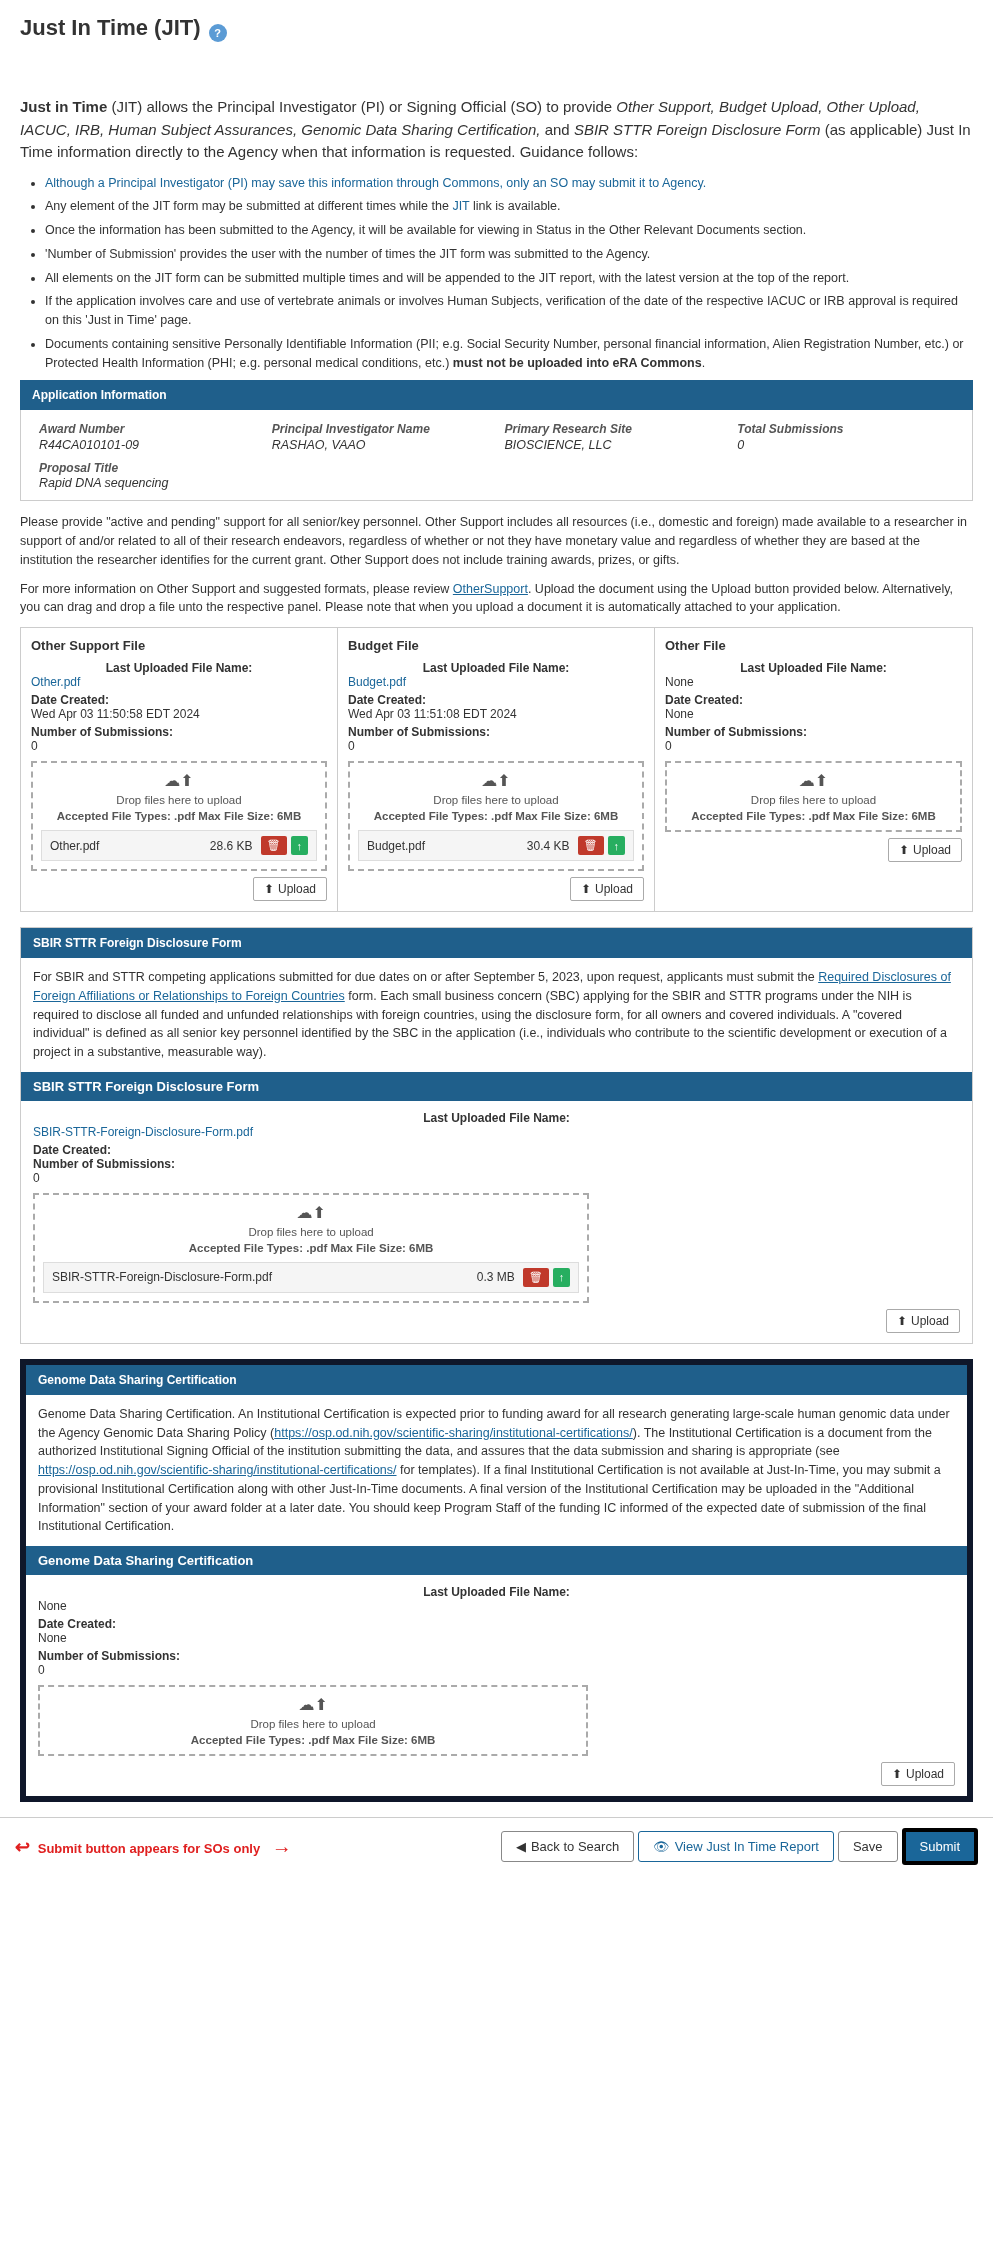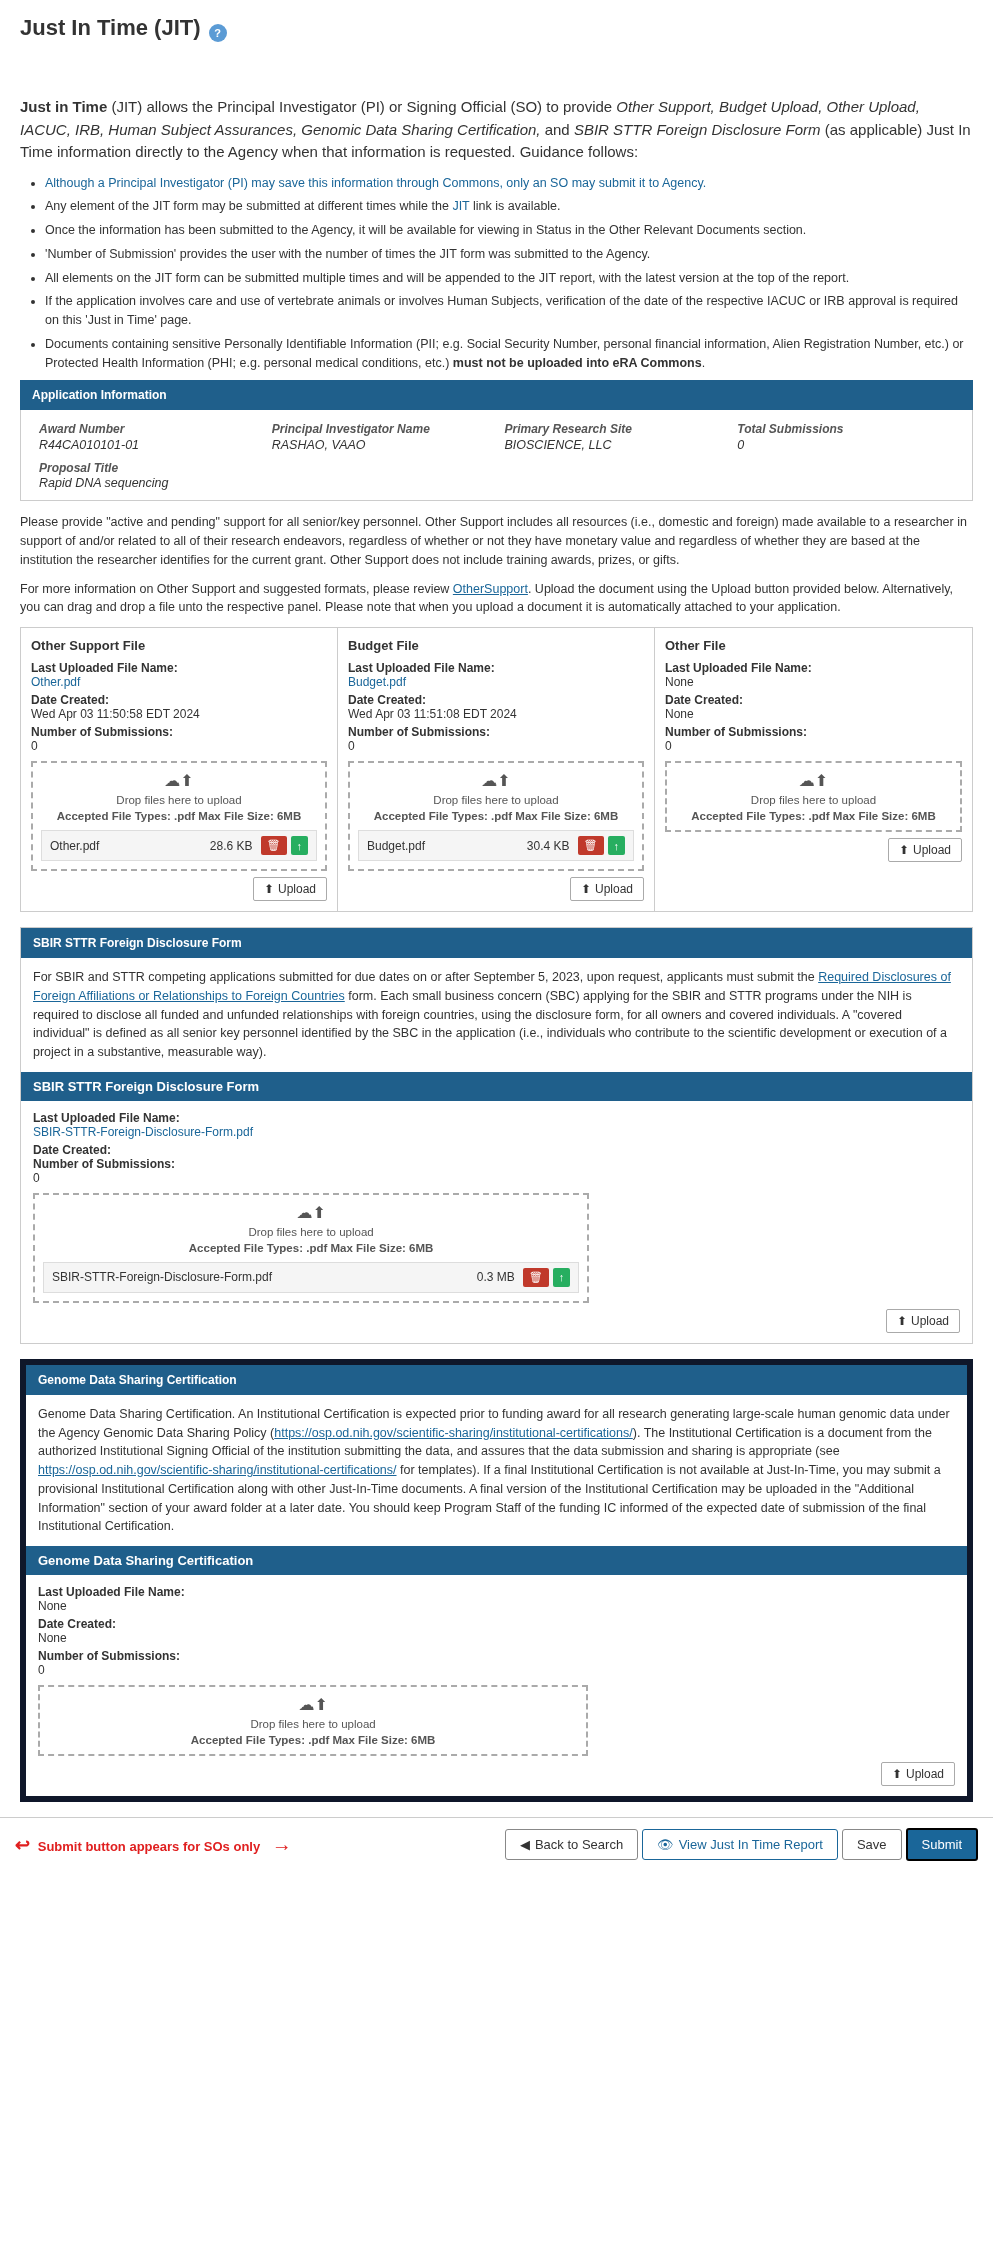--- a/index.html
+++ b/index.html
@@ -20,21 +20,21 @@
 
     .section-header { background: #1f5f8b; color: #fff; padding: 8px 12px; font-size: 12px; font-weight: bold; margin-bottom: 0; }
 
     .info-para { font-size: 12.5px; line-height: 1.5; margin-bottom: 10px; }
     .info-para a { color: #1a6699; }
 
     .files-grid { display: grid; grid-template-columns: 1fr 1fr 1fr; gap: 0; border: 1px solid #ccc; margin-bottom: 15px; }
     .file-panel { padding: 10px; border-right: 1px solid #ccc; }
     .file-panel:last-child { border-right: none; }
     .file-panel-title { font-weight: bold; font-size: 13px; margin-bottom: 8px; }
-    .file-label { font-weight: bold; font-size: 12px; }
+    .file-label { font-weight: bold; font-size: 12px; text-align: center; }
     .file-value { font-size: 12px; color: #1a6699; margin-bottom: 4px; }
     .date-label { font-weight: bold; font-size: 12px; }
     .date-value { font-size: 12px; margin-bottom: 4px; }
     .submissions-label { font-weight: bold; font-size: 12px; }
     .submissions-value { font-size: 12px; margin-bottom: 8px; }
 
     .drop-zone { border: 2px dashed #aaa; padding: 8px; min-height: 60px; display: flex; flex-direction: column; align-items: center; gap: 4px; font-size: 11.5px; color: #555; margin-bottom: 6px; }
     .drop-zone-text { font-size: 11.5px; }
     .drop-zone-types { font-weight: bold; font-size: 11.5px; }
 
@@ -60,21 +60,21 @@
     .genome-text { padding: 10px 12px; font-size: 12.5px; line-height: 1.5; }
     .genome-text a { color: #1a6699; }
 
     .footer-bar { border-top: 1px solid #ccc; padding: 10px 15px; display: flex; align-items: center; justify-content: flex-end; gap: 0; background: #fff; }
     .footer-note { color: #e02020; font-size: 13px; font-weight: bold; margin-right: auto; }
 
     .btn-footer { padding: 7px 14px; font-size: 13px; cursor: pointer; border-radius: 3px; display: flex; align-items: center; gap: 5px; }
     .btn-back { background: #fff; border: 1px solid #888; color: #333; margin-right: 4px; }
     .btn-view-report { background: #fff; border: 1px solid #1a6699; color: #1a6699; margin-right: 4px; }
     .btn-save { background: #fff; border: 1px solid #888; color: #333; margin-right: 4px; }
-    .btn-submit { background: #1a6699; border: 2px solid #000000; color: #fff; }
+    .btn-submit { background: #1a6699; border: 4px solid #000000; color: #fff; }
 
     .app-info-wrapper { border: 1px solid #ccc; border-top: none; margin-bottom: 12px; }
     .app-info-inner { padding: 8px 10px; font-style: italic; }
     .app-info-row { display: flex; gap: 0; }
     .app-info-col { flex: 1; padding: 4px 8px; }
     .app-info-col-label { font-weight: bold; font-size: 12px; color: #555; margin-bottom: 2px; }
     .app-info-col-value { font-size: 12.5px; color: #333; }
     .proposal-row { padding: 4px 8px 2px 8px; }
     .proposal-label { font-weight: bold; font-size: 12px; color: #555; }
     .proposal-value { font-size: 12.5px; }
@@ -106,21 +106,21 @@
     <li>If the application involves care and use of vertebrate animals or involves Human Subjects, verification of the date of the respective IACUC or IRB approval is required on this 'Just in Time' page.</li>
     <li>Documents containing sensitive Personally Identifiable Information (PII; e.g. Social Security Number, personal financial information, Alien Registration Number, etc.) or Protected Health Information (PHI; e.g. personal medical conditions, etc.) <strong>must not be uploaded into eRA Commons</strong>.</li>
   </ul>
 
   <div class="section-header">Application Information</div>
   <div class="app-info-wrapper">
     <div class="app-info-inner">
       <div class="app-info-row">
         <div class="app-info-col">
           <div class="app-info-col-label">Award Number</div>
-          <div class="app-info-col-value">R44CA010101-01</div>
+          <div class="app-info-col-value">R44CA010101-09</div>
         </div>
         <div class="app-info-col">
           <div class="app-info-col-label">Principal Investigator Name</div>
           <div class="app-info-col-value">RASHAO, VAAO</div>
         </div>
         <div class="app-info-col">
           <div class="app-info-col-label">Primary Research Site</div>
           <div class="app-info-col-value">BIOSCIENCE, LLC</div>
         </div>
         <div class="app-info-col">

